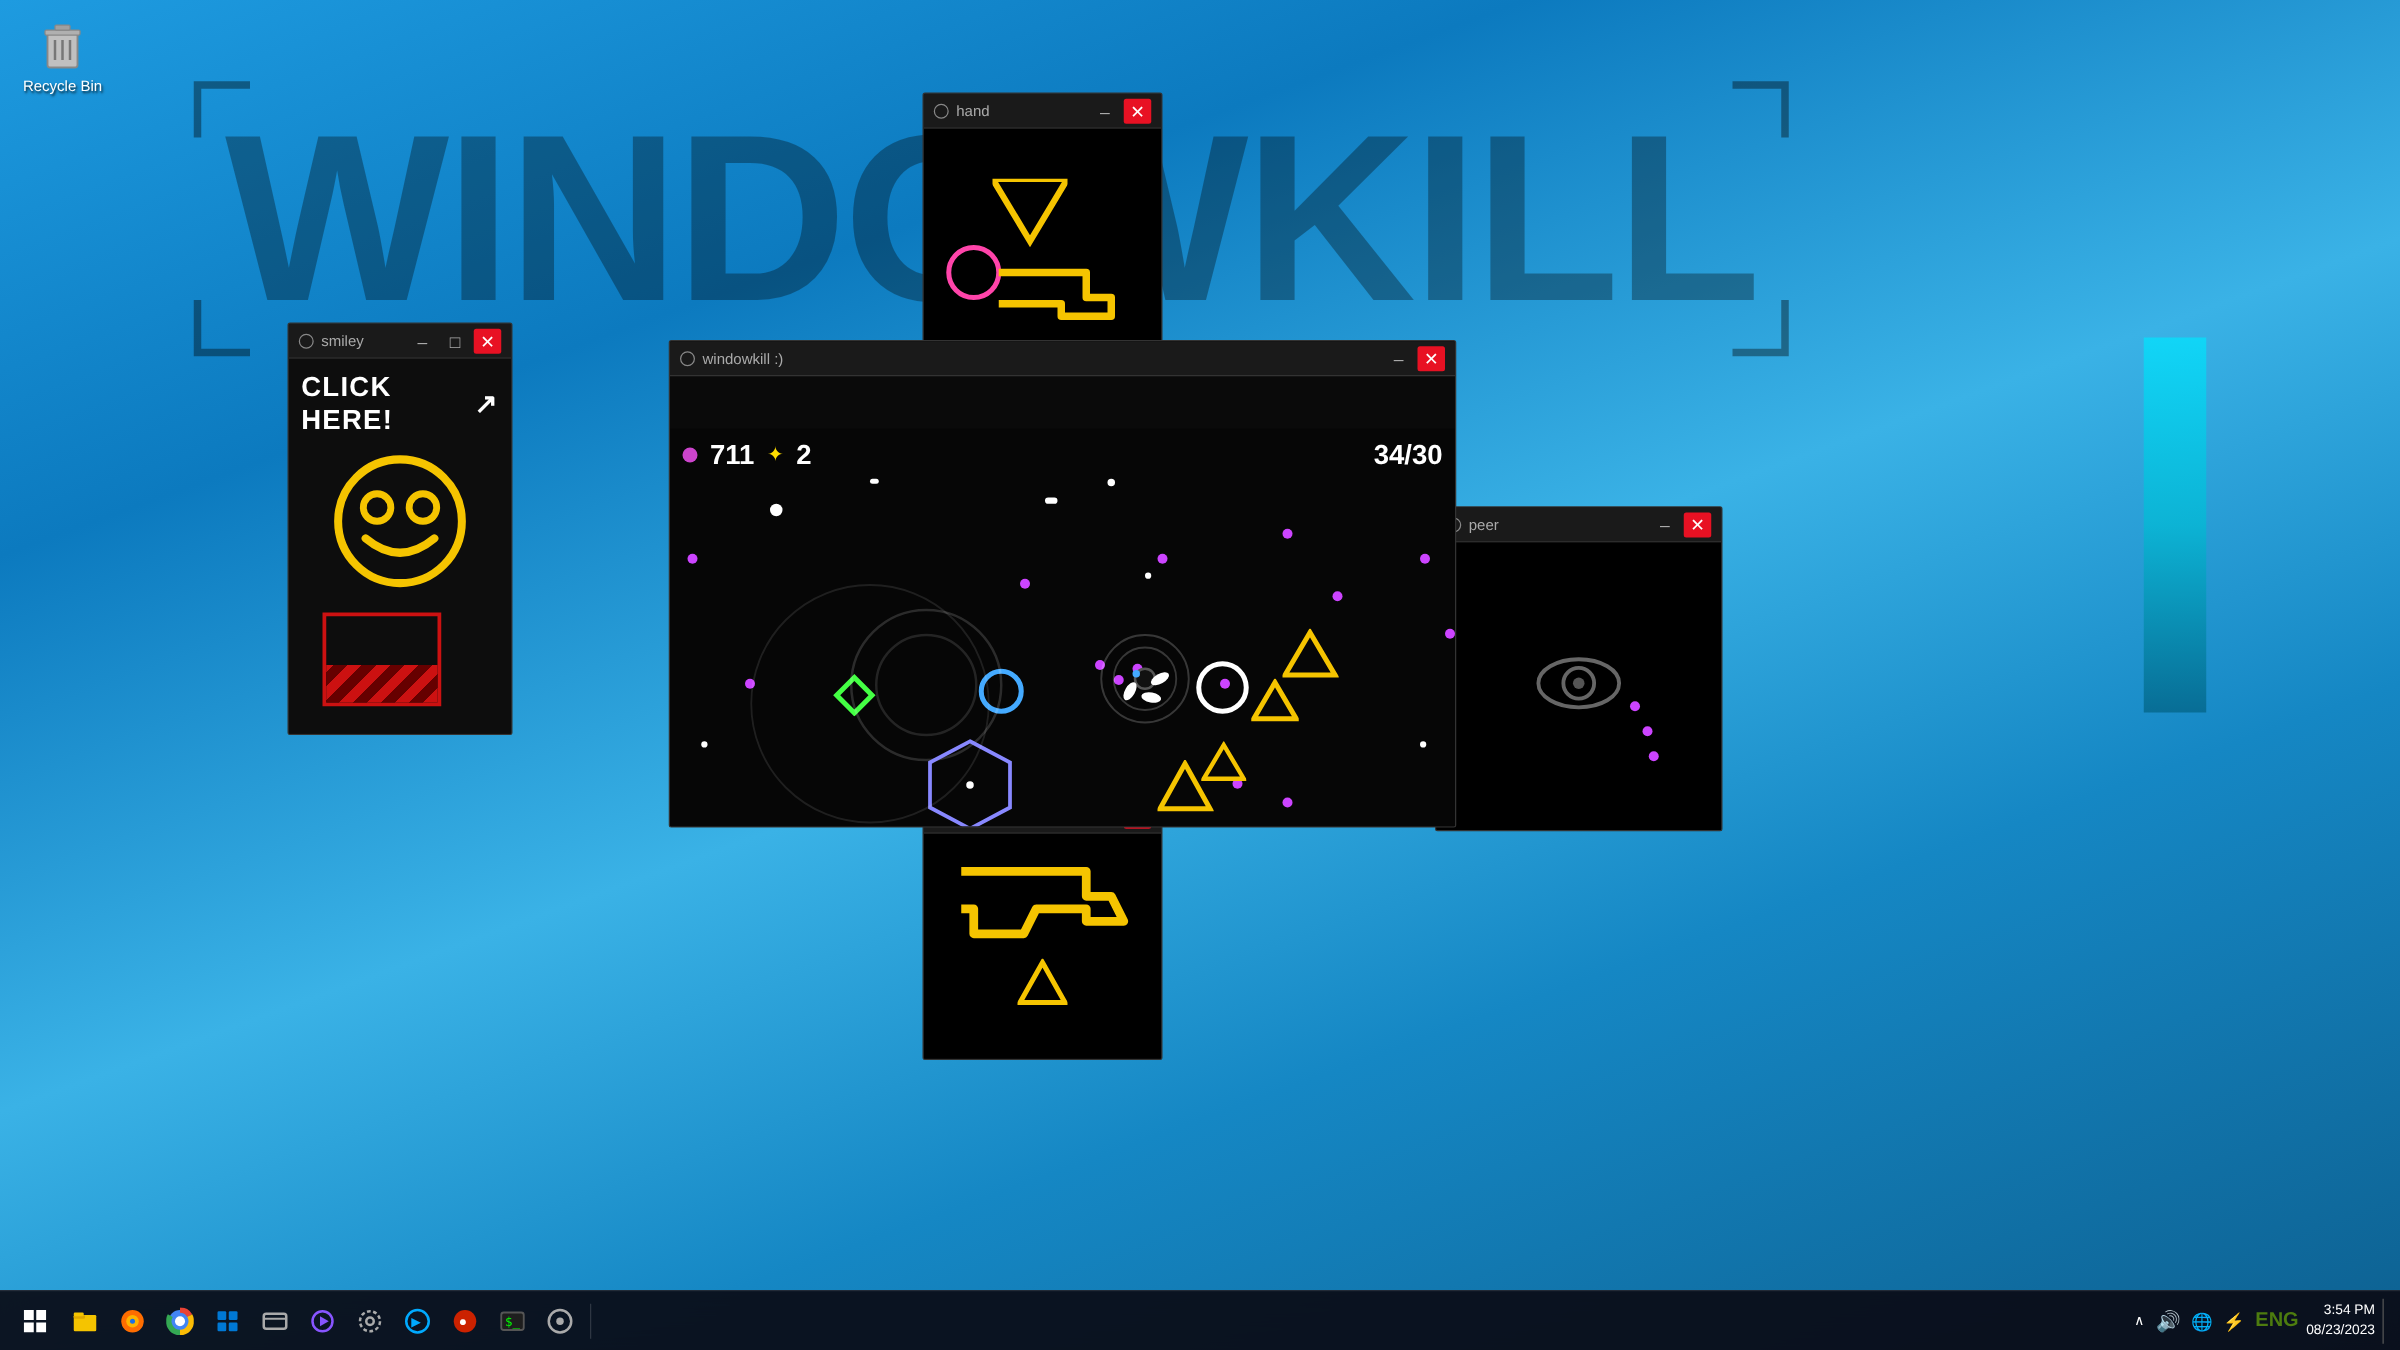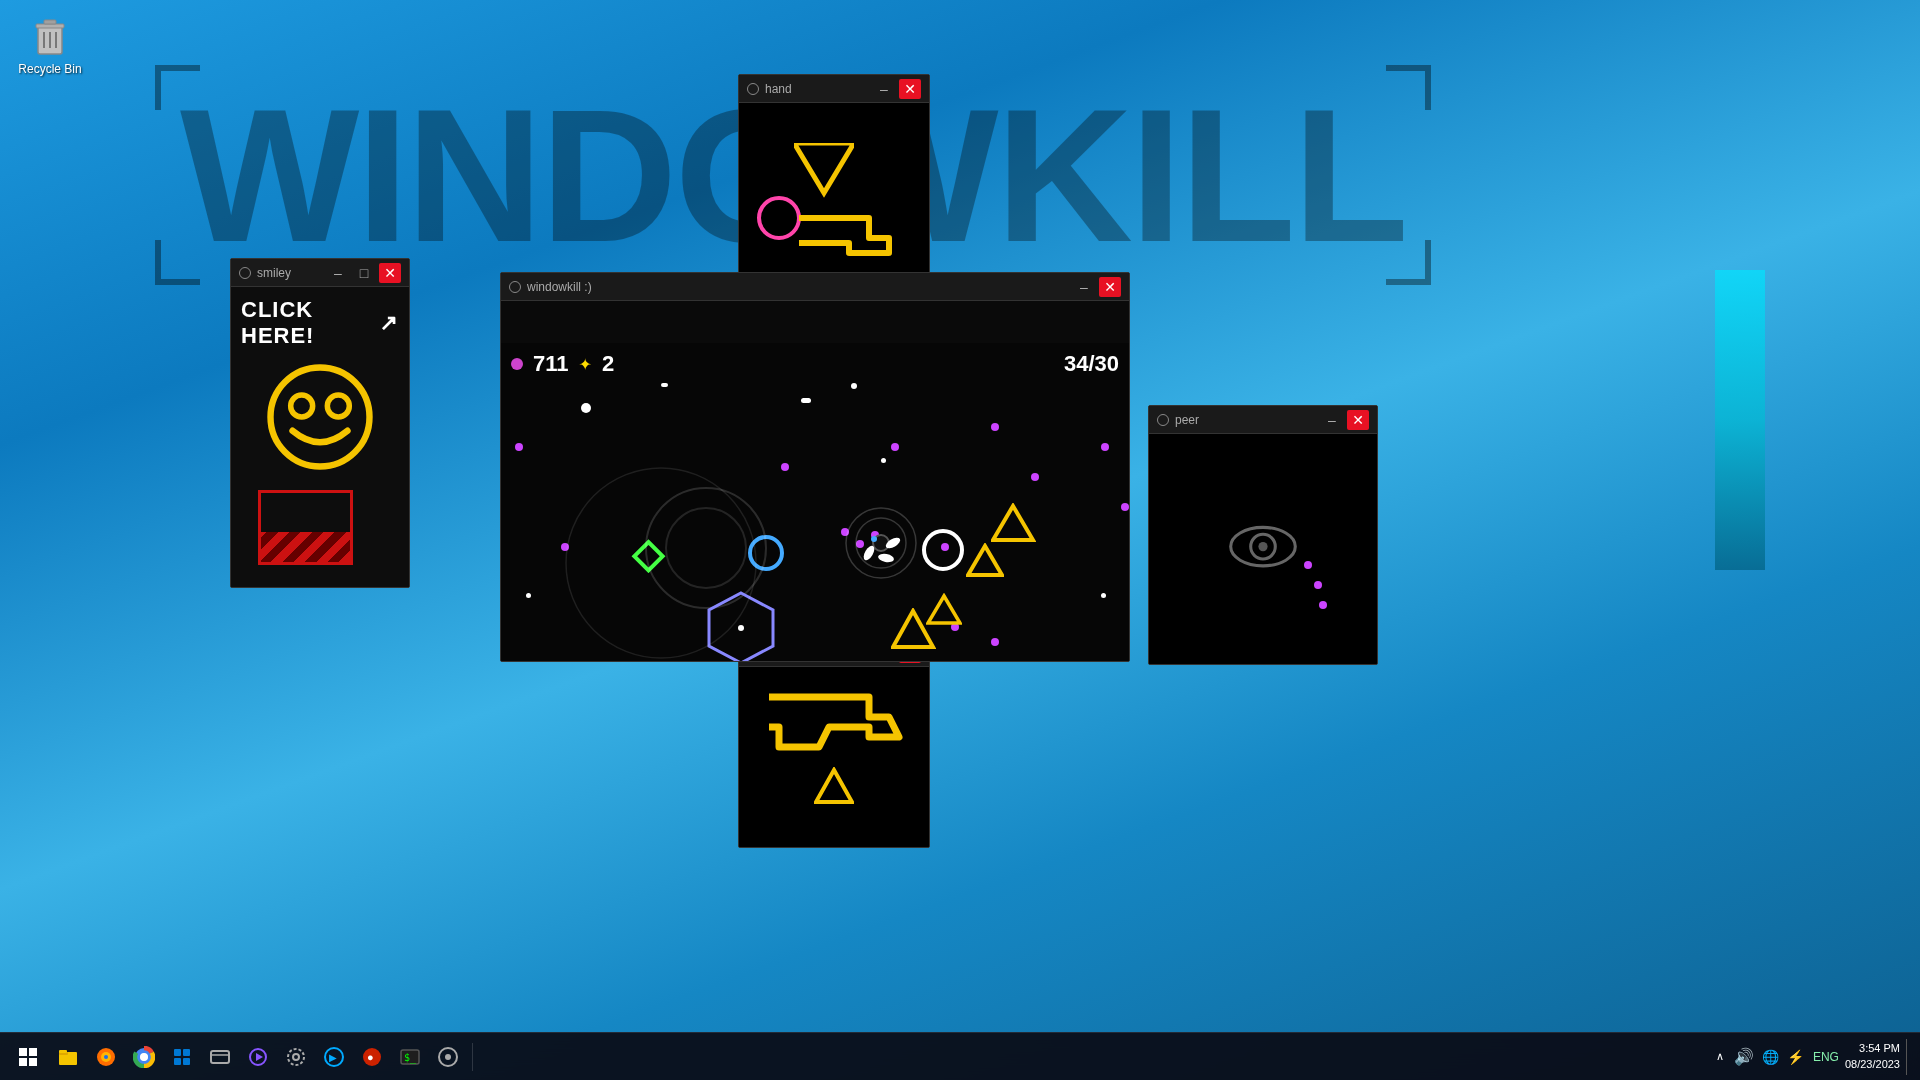--- a/index.html
+++ b/index.html
@@ -159,21 +159,21 @@
     }
     .hand-content {
       background: #000;
       height: calc(100% - 28px);
       position: relative;
       overflow: hidden;
     }
 
     
     .main-window {
-      left: 500px;
+      left: 535px;
       top: 272px;
       width: 630px;
       height: 390px;
       z-index: 18;
     }
     .main-content {
       background: #060606;
       height: calc(100% - 28px);
       position: relative;
       overflow: hidden;
@@ -711,21 +711,21 @@
     </div>
 
     <div class="taskbar-separator"></div>
 
     <div class="taskbar-right">
       <div class="tray-arrow">∧</div>
       <div class="taskbar-sys-icons">
         <span style="cursor:pointer;font-size:16px;">🔊</span>
         <span style="cursor:pointer;font-size:14px;">🌐</span>
         <span style="cursor:pointer;font-size:14px;">⚡</span>
-        <span style="cursor:pointer;font-size:12px;color:#86efac;">ENG</span>
+        <span style="cursor:pointer;font-size:16px;color:#4d7c0f;font-weight:bold;">ENG</span>
       </div>
       <div class="taskbar-clock">
         <div>3:54 PM</div>
         <div>08/23/2023</div>
       </div>
       <span style="width:6px;height:36px;border-left:1px solid #555;cursor:pointer;"></span>
     </div>
   </div>
 
 </div>

